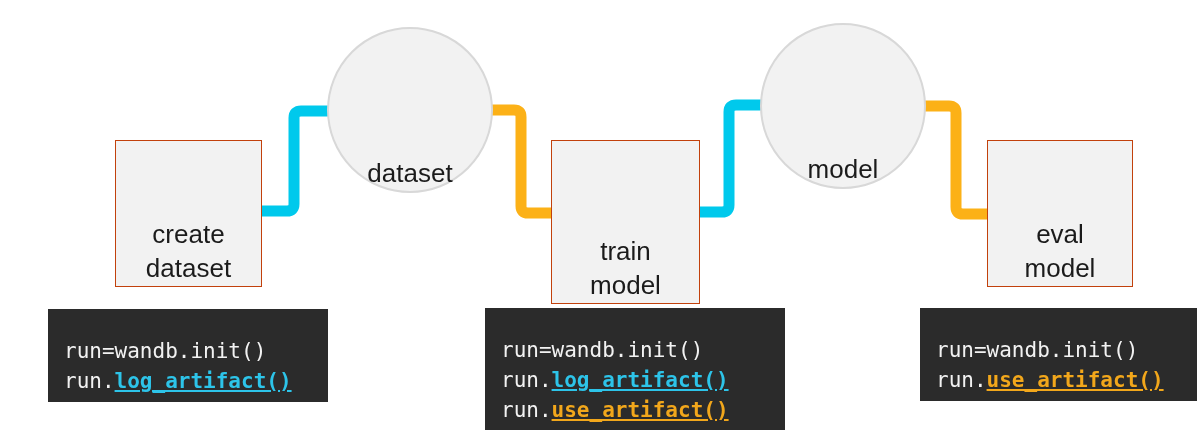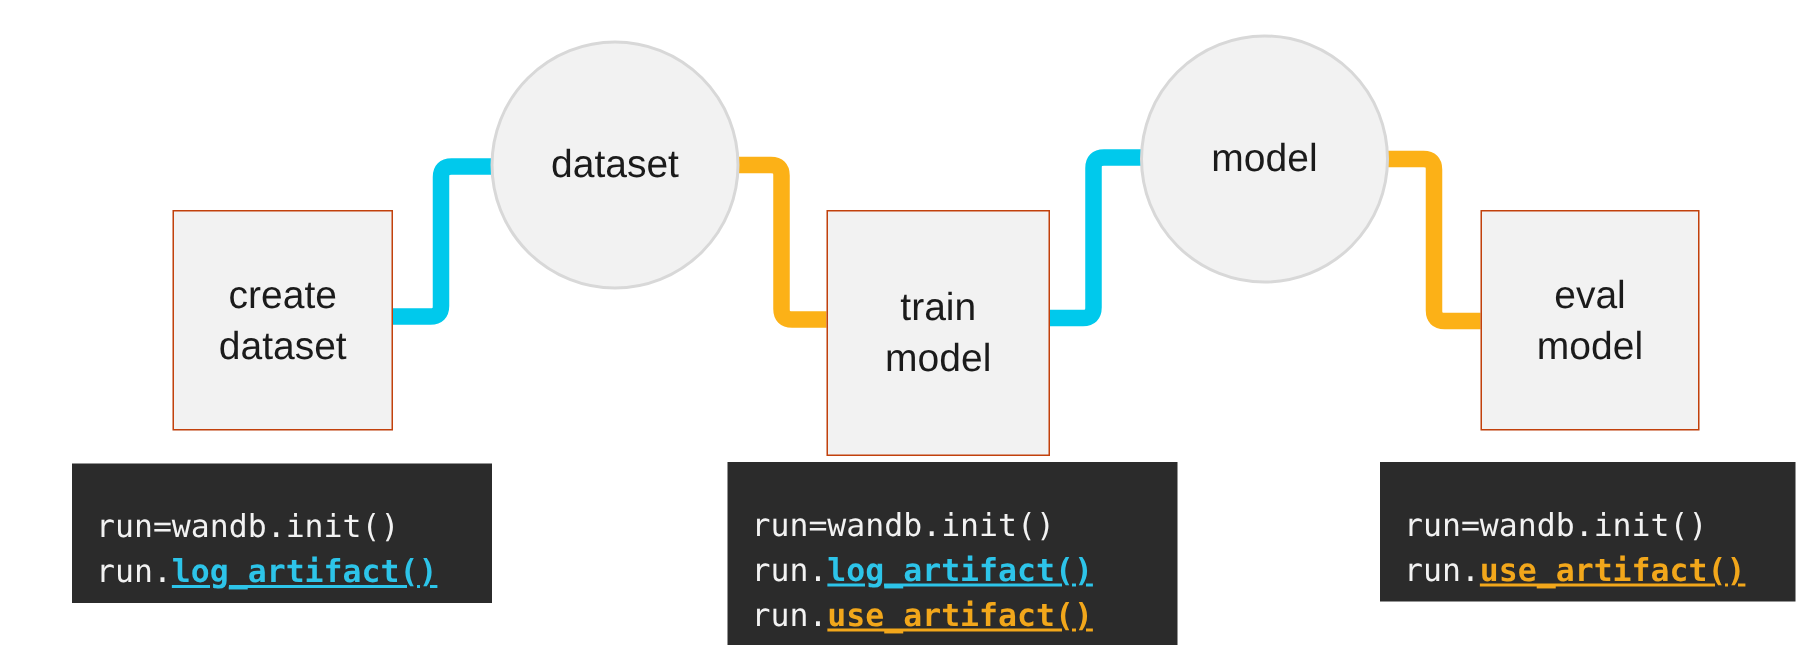--- a/index.html
+++ b/index.html
@@ -18,21 +18,21 @@
   .connectors {
     position: absolute;
     left: 0;
     top: 0;
     z-index: 1;
   }
   .node {
     position: absolute;
     z-index: 2;
     display: flex;
-    align-items: center;
+    align-items: flex-end;
     justify-content: center;
     box-sizing: border-box;
     background: #f2f2f2;
   }
   .step-box {
     border: 1px solid #c2410c;
   }
   .artifact-circle {
     border: 2px solid #d8d8d8;
     border-radius: 50%;

